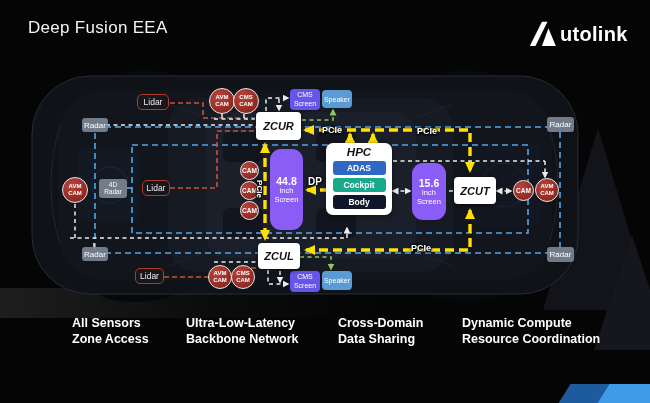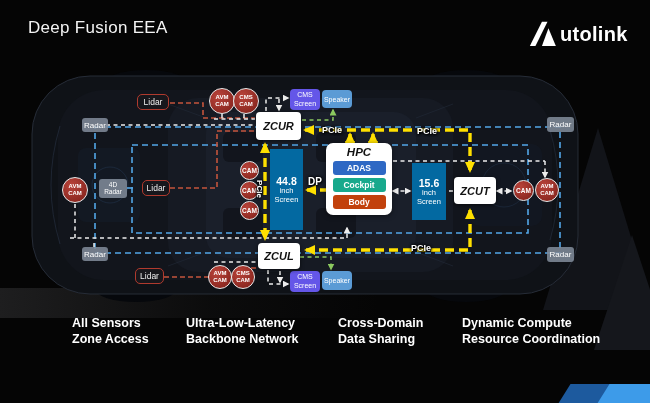--- a/index.html
+++ b/index.html
@@ -11,21 +11,21 @@
 
   
   .title { left:28px; top:18px; color:#f4f4f4; font-size:17px; font-weight:400; letter-spacing:.3px; z-index:8; }
   .logo { left:524px; top:20px; display:flex; align-items:flex-end; z-index:8; }
   .logo .word { color:#fff; font-size:20px; font-weight:bold; letter-spacing:.3px; line-height:24px; margin-left:2px; }
 
   
   .zcu { background:#fff; border-radius:4px; color:#111; font-weight:bold; font-style:italic;
          display:flex; align-items:center; justify-content:center; font-size:11px;
          box-shadow:0 1px 4px rgba(0,0,0,.6); z-index:6; }
-  .screen { background:#0369a1; border-radius:0; color:#fff; display:flex; flex-direction:column;
+  .screen { background:#8b5cf6; border-radius:11px; color:#fff; display:flex; flex-direction:column;
             align-items:center; justify-content:center; line-height:1.15; z-index:5; }
   .screen .sz { font-weight:bold; font-size:10.5px; }
   .screen .sm { font-size:7.5px; }
   .cms { background:#6456E8; border-radius:4px; color:#fff; font-size:7px; line-height:1.2;
          display:flex; flex-direction:column; align-items:center; justify-content:center; z-index:5; }
   .spk { background:#5B9BD5; border-radius:4px; color:#fff; font-size:7px;
          display:flex; align-items:center; justify-content:center; z-index:5; }
   .radar { background:rgba(128,138,153,.88); border-radius:3px; color:#fff; font-size:8px;
            display:flex; align-items:center; justify-content:center; z-index:5; }
   .radar.small { font-size:6.5px; flex-direction:column; line-height:1.05; }
@@ -36,21 +36,21 @@
          align-items:center; justify-content:center; line-height:1.1; z-index:5; box-sizing:border-box;
          text-align:center; font-size:6px; }
   .cam.single { font-size:6.5px; }
   .hpc { background:#fff; border-radius:7px; z-index:6; display:flex; flex-direction:column;
          align-items:center; padding-top:3px; box-shadow:0 1px 5px rgba(0,0,0,.5); box-sizing:border-box; }
   .hpc-title { font-weight:bold; font-style:italic; font-size:11.5px; color:#111; }
   .pill { width:53px; height:14px; border-radius:3px; color:#fff; font-weight:bold; font-size:8.5px;
           display:flex; align-items:center; justify-content:center; margin-top:3px; }
   .pill-adas { background:#2E68C4; }
   .pill-cockpit { background:#18A98C; }
-  .pill-body { background:#c2410c; }
+  .pill-body { background:#0f172a; }
 
   .buslabel { color:#fff; font-weight:bold; font-size:9px; z-index:7;
               text-shadow:0 0 3px #000, 0 0 3px #000, 1px 1px 2px #000;
               transform:translate(-50%,-50%); white-space:nowrap; }
   .buslabel.vert { transform:translate(-50%,-50%) rotate(90deg); font-size:8px; }
   .buslabel.dp { font-size:10px; }
 
   .caption { color:#fff; font-weight:bold; font-size:12.5px; line-height:15.5px; z-index:4; }
 
   .stripe { top:384px; height:20px; transform-origin:50% 100%; transform:skewX(-32deg); z-index:8; }

